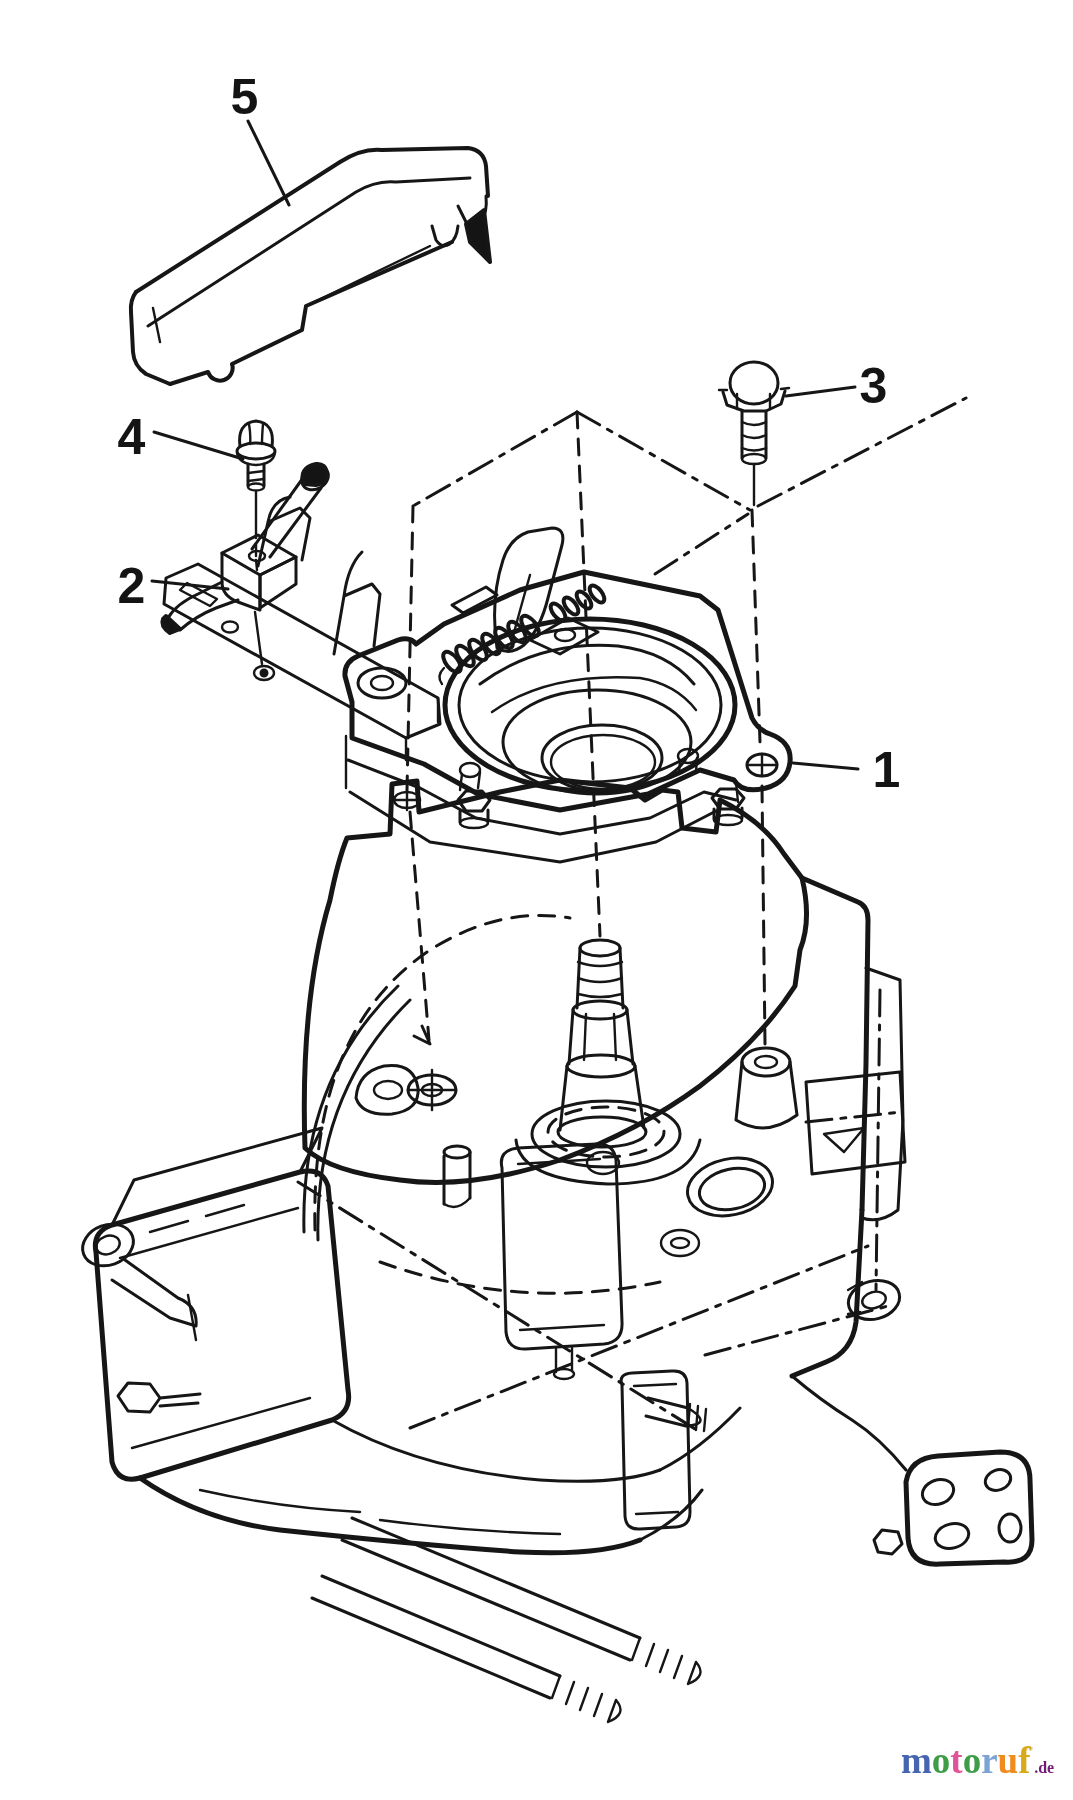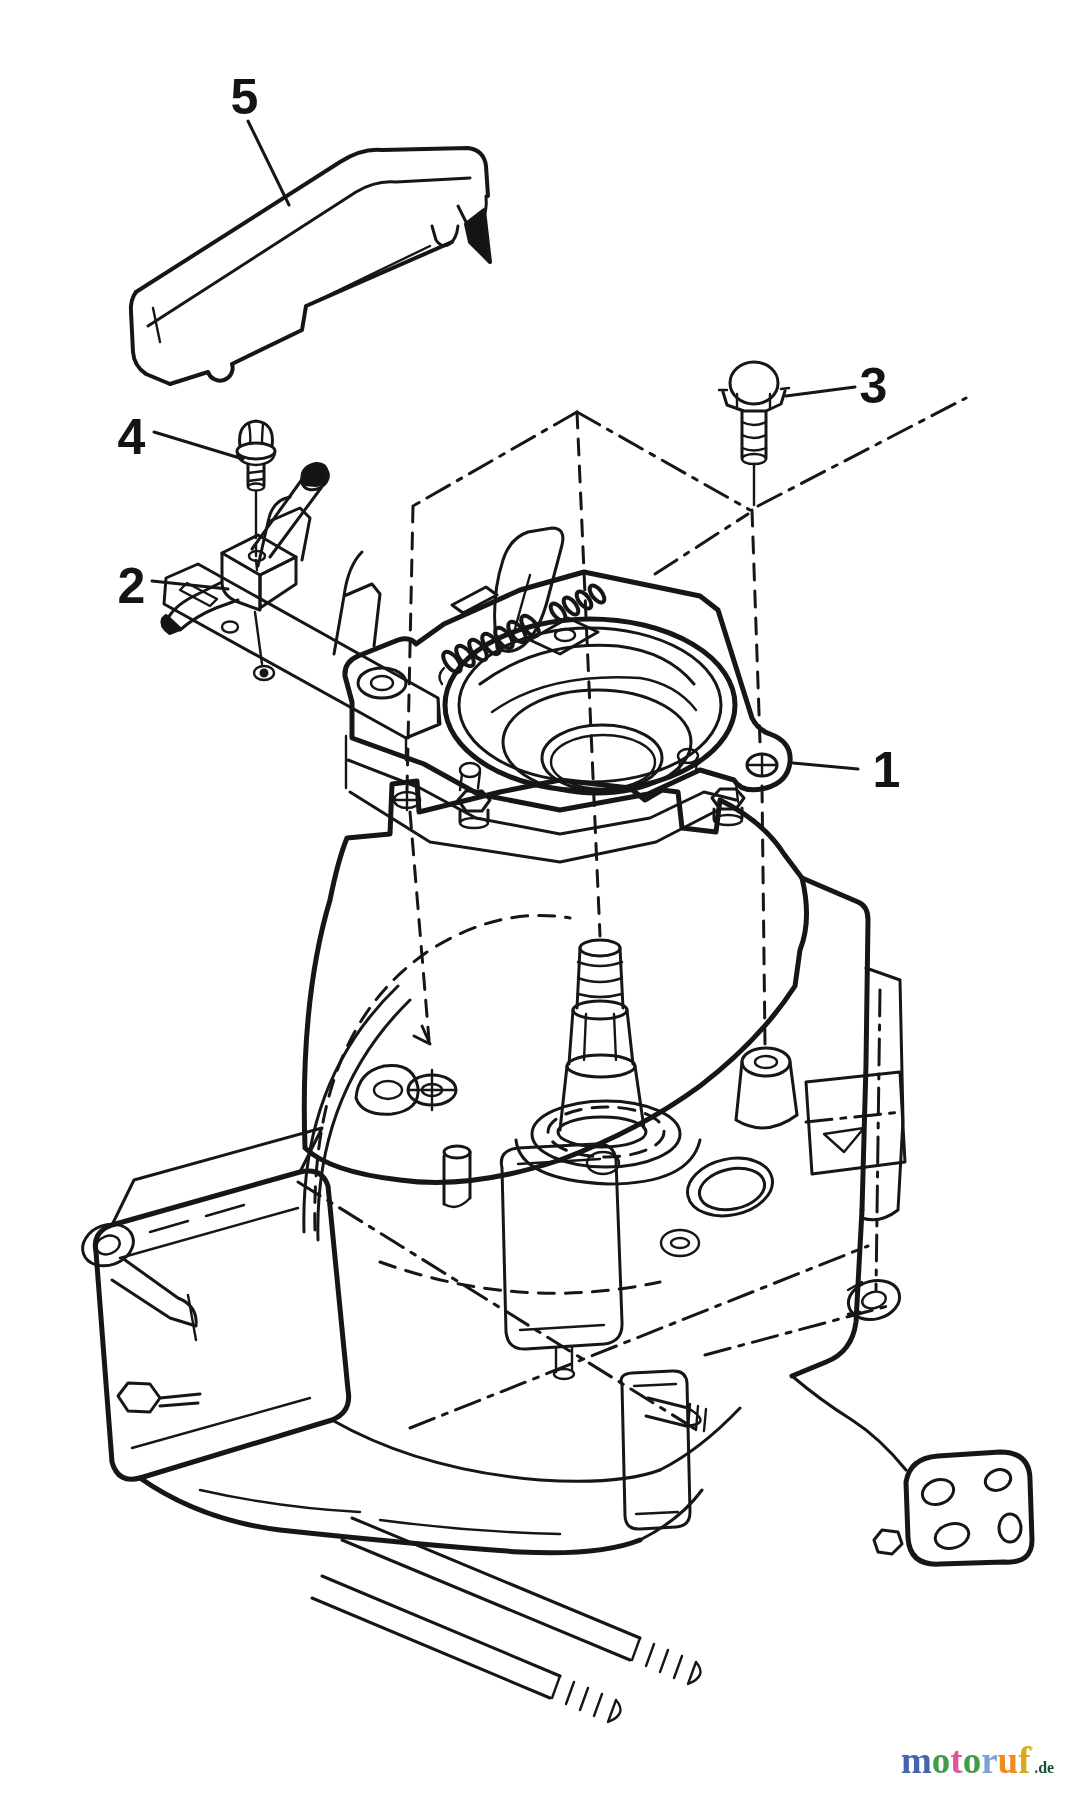--- a/index.html
+++ b/index.html
@@ -277,16 +277,16 @@
 
 <div class="logo">
   <span class="ltr" style="color: rgb(69, 101, 177);">m</span>
   <span class="ltr" style="color: rgb(63, 156, 71);">o</span>
   <span class="ltr" style="color: rgb(224, 85, 154);">t</span>
   <span class="ltr" style="color: rgb(63, 156, 71);">o</span>
   <span class="ltr" style="color: rgb(123, 163, 212);">r</span>
   <span class="ltr" style="color: rgb(239, 139, 31);">u</span>
   <span class="ltr" style="color: rgb(217, 169, 28);">f</span>
   <span class="mark" style="color: rgb(181, 181, 181);">'</span>
-  <span class="suffix" style="color: #14532d;">.de</span>
+  <span class="suffix" style="color: #701a75;">.de</span>
 </div>
 
 </div>
 
 </body></html>

